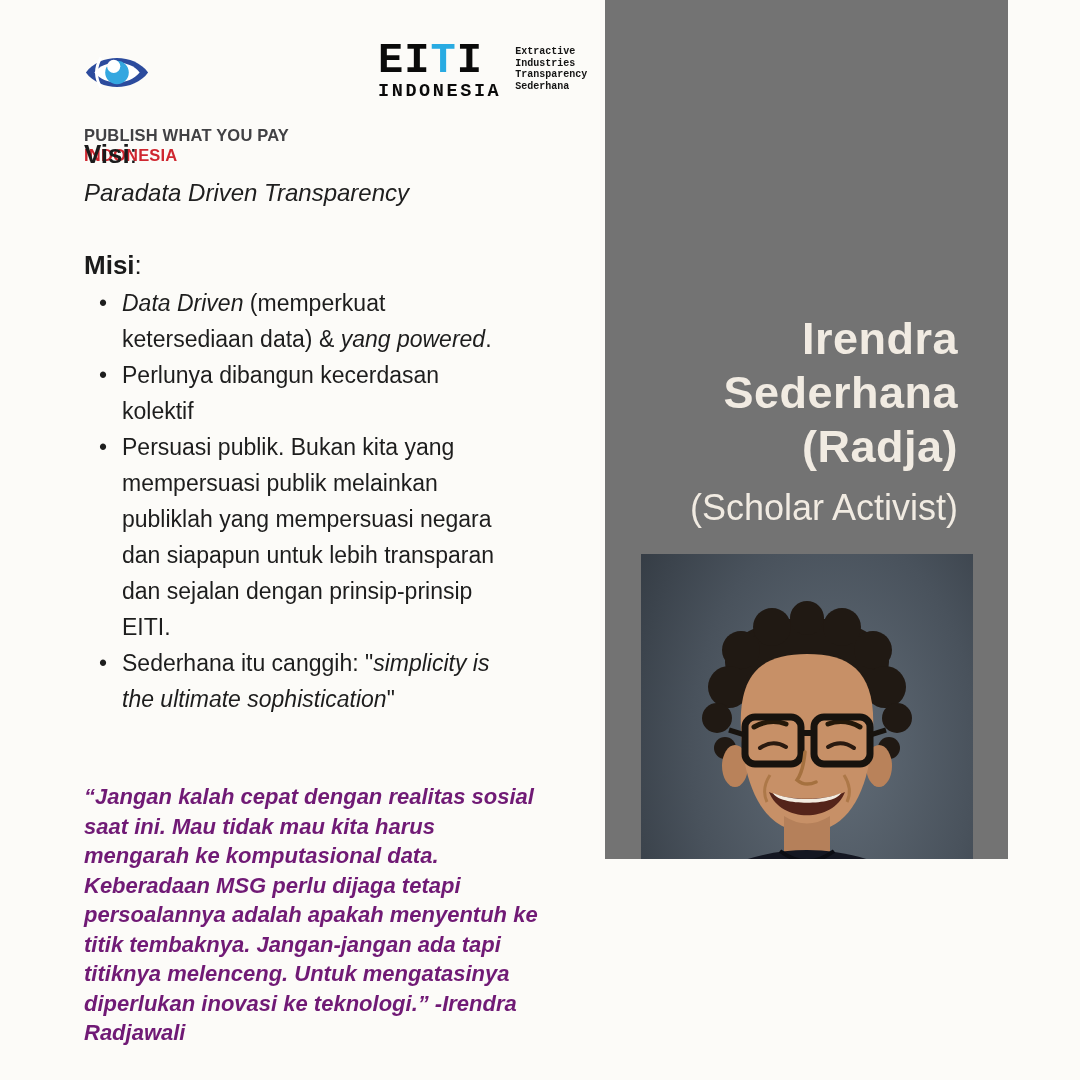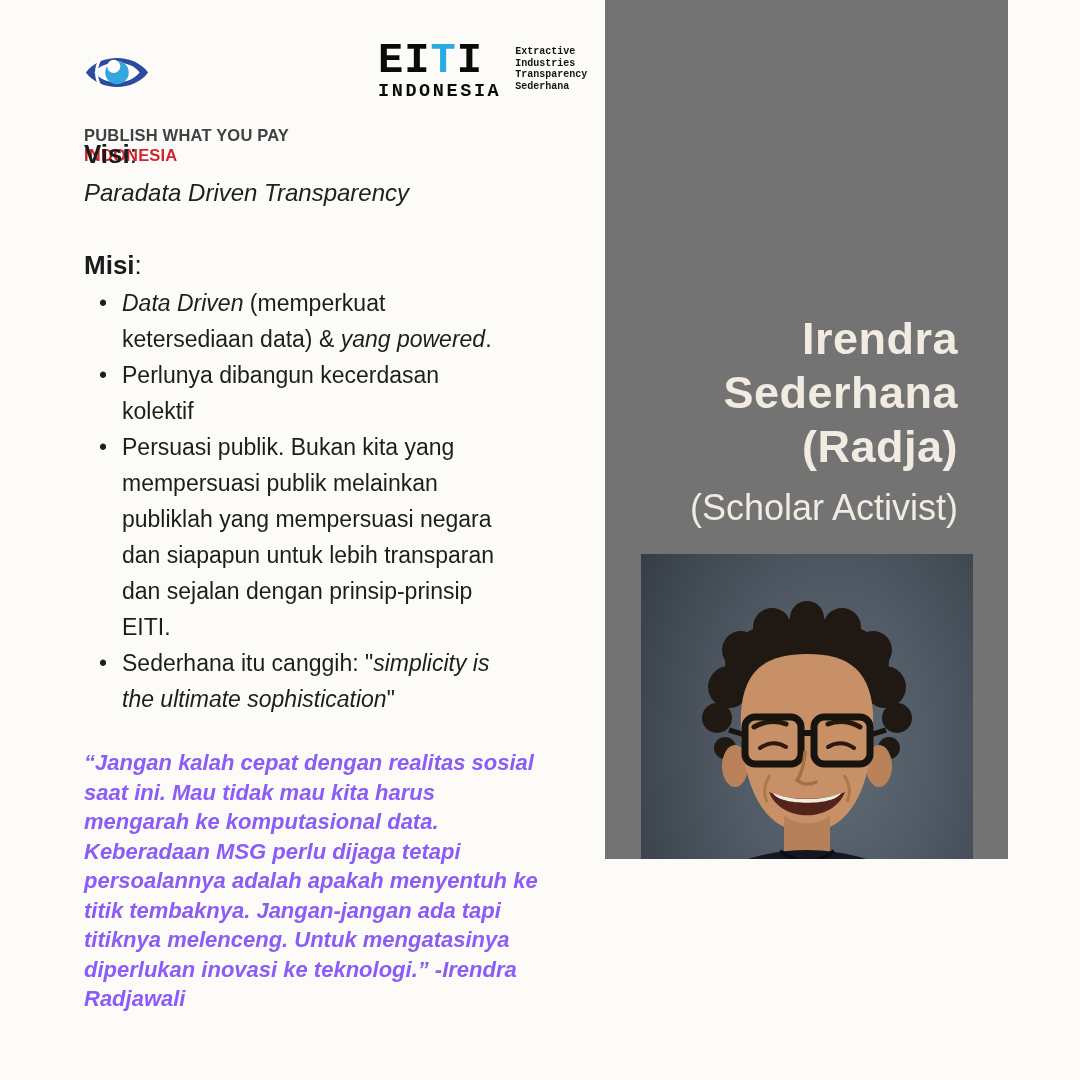--- a/index.html
+++ b/index.html
@@ -29,22 +29,22 @@
   .label-colon { font-weight:400; }
   .visi-text  { position:absolute; left:84px; top:179px; font-size:24px; font-style:italic; color:#202020; }
   .misi-label { position:absolute; left:84px; top:250px; font-size:26px; font-weight:700; }
 
   .mission-list { position:absolute; left:84px; top:285px; width:420px; list-style:none; }
   .mission-list li { position:relative; padding-left:38px; font-size:23px; line-height:36px; color:#1d1d1d; }
   .mission-list li::before { content:"\2022"; position:absolute; left:15px; top:0; }
   .it { font-style:italic; }
 
   .quote {
-    position:absolute; left:84px; top:748px; width:462px;
-    font-size:22px; line-height:29.5px; font-weight:700; font-style:italic; color:#8b5cf6;
+    position:absolute; left:84px; top:782px; width:462px;
+    font-size:22px; line-height:29.5px; font-weight:700; font-style:italic; color:#701a75;
   }
 
   
   .panel { position:absolute; left:605px; top:0; width:403px; height:859px; background:#737373; overflow:hidden; }
 
   .name-block { position:absolute; top:312px; left:0; right:50px; text-align:right; color:#f1ebe2; }
   .name-line { font-size:45px; font-weight:800; line-height:54px; letter-spacing:0.5px; }
   .role-line { font-size:36px; font-weight:400; margin-top:13px; }
 
   .photo { position:absolute; left:36px; top:554px; width:332px; height:511px; overflow:hidden; background:#3a424c; }

